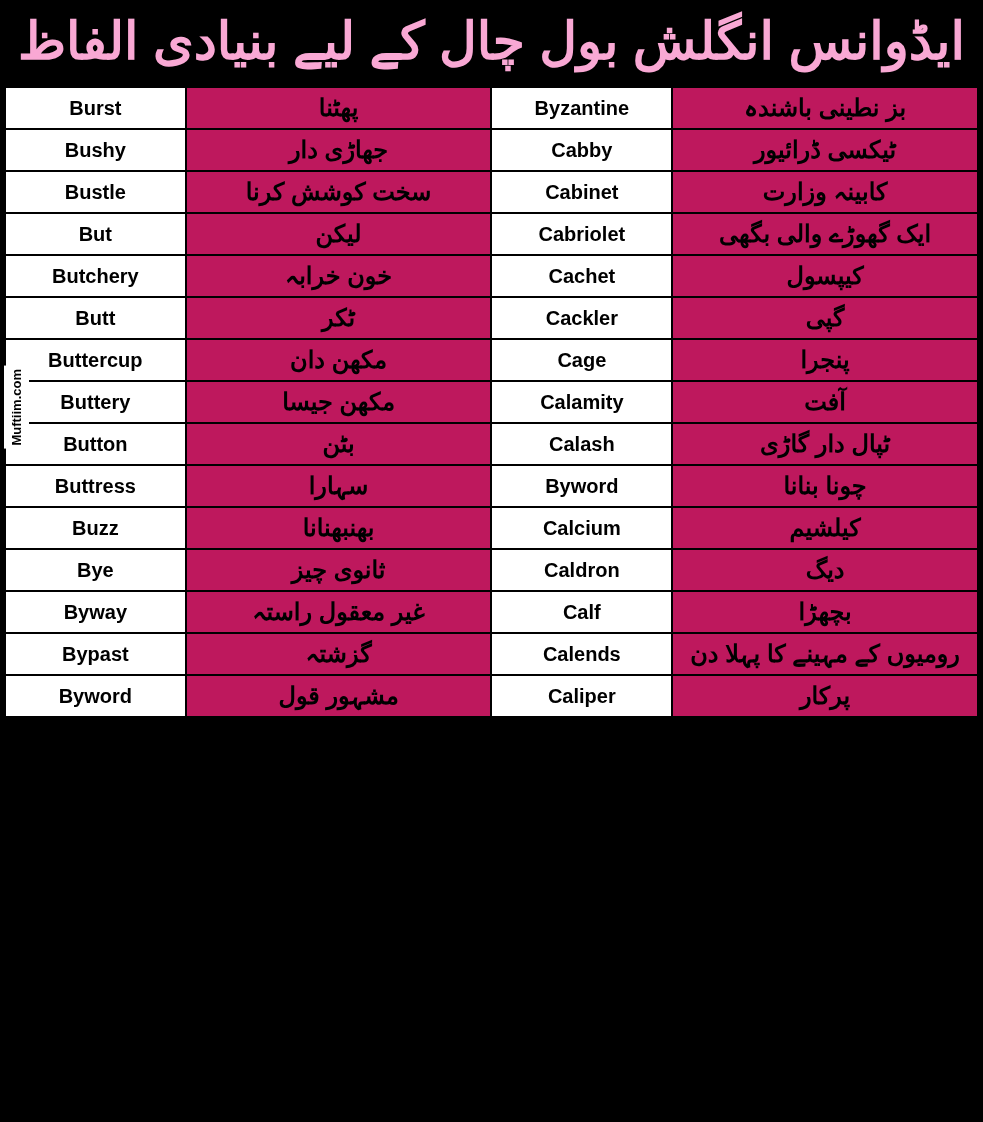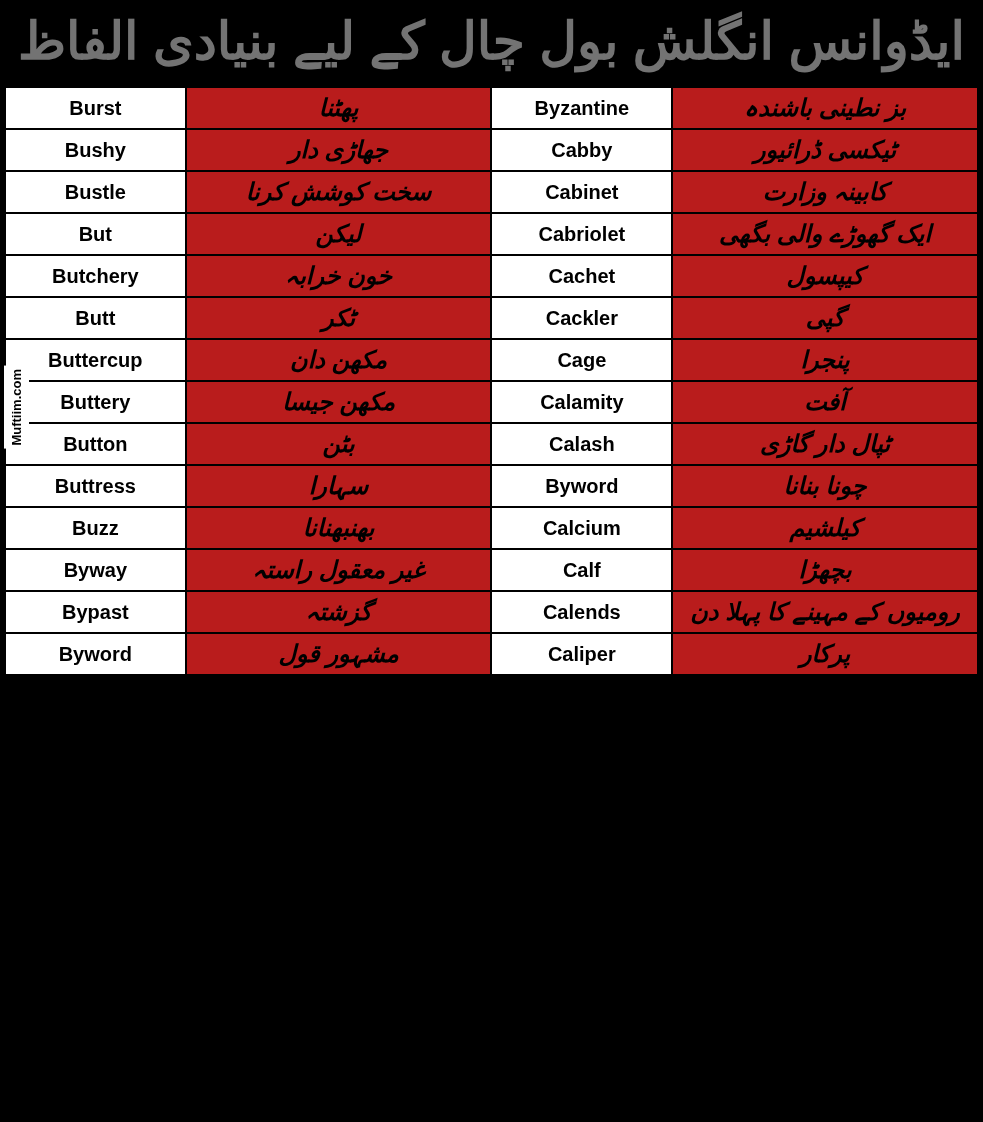--- a/index.html
+++ b/index.html
@@ -10,21 +10,21 @@
     }
 
     .header {
       background: #000;
       padding: 10px 8px 14px 8px;
       text-align: center;
     }
     .header-title {
       font-size: 52px;
       font-weight: 900;
-      color: #737373;
+      color: #f9a8d4;
       font-family: Arial, sans-serif;
       direction: rtl;
       text-shadow: 2px 2px 0 #000;
       line-height: 1.2;
     }
 
     table {
       width: 100%;
       border-collapse: collapse;
     }
@@ -39,27 +39,26 @@
 
     .en-word {
       background: #fff;
       color: #000;
       font-size: 20px;
       font-weight: bold;
       width: 130px;
     }
 
     .ur-word {
-      background: #b91c1c;
+      background: #be185d;
       color: #000;
       font-size: 24px;
       direction: rtl;
       font-family: Arial, sans-serif;
       width: 220px;
-      font-style: italic;
     }
 
     .table-wrapper {
       position: relative;
       background: #000;
       padding: 0 4px 4px 4px;
     }
 
     .wm-badge {
       position: absolute;
@@ -160,20 +159,26 @@
           <td class="en-word">Byword</td>
           <td class="ur-word">چونا بنانا</td>
         </tr>
         <tr>
           <td class="en-word">Buzz</td>
           <td class="ur-word">بھنبھنانا</td>
           <td class="en-word">Calcium</td>
           <td class="ur-word">کیلشیم</td>
         </tr>
         <tr>
+          <td class="en-word">Bye</td>
+          <td class="ur-word">ثانوی چیز</td>
+          <td class="en-word">Caldron</td>
+          <td class="ur-word">دیگ</td>
+        </tr>
+        <tr>
           <td class="en-word">Byway</td>
           <td class="ur-word">غیر معقول راستہ</td>
           <td class="en-word">Calf</td>
           <td class="ur-word">بچھڑا</td>
         </tr>
         <tr>
           <td class="en-word">Bypast</td>
           <td class="ur-word">گزشتہ</td>
           <td class="en-word">Calends</td>
           <td class="ur-word">رومیوں کے مہینے کا پہلا دن</td>

